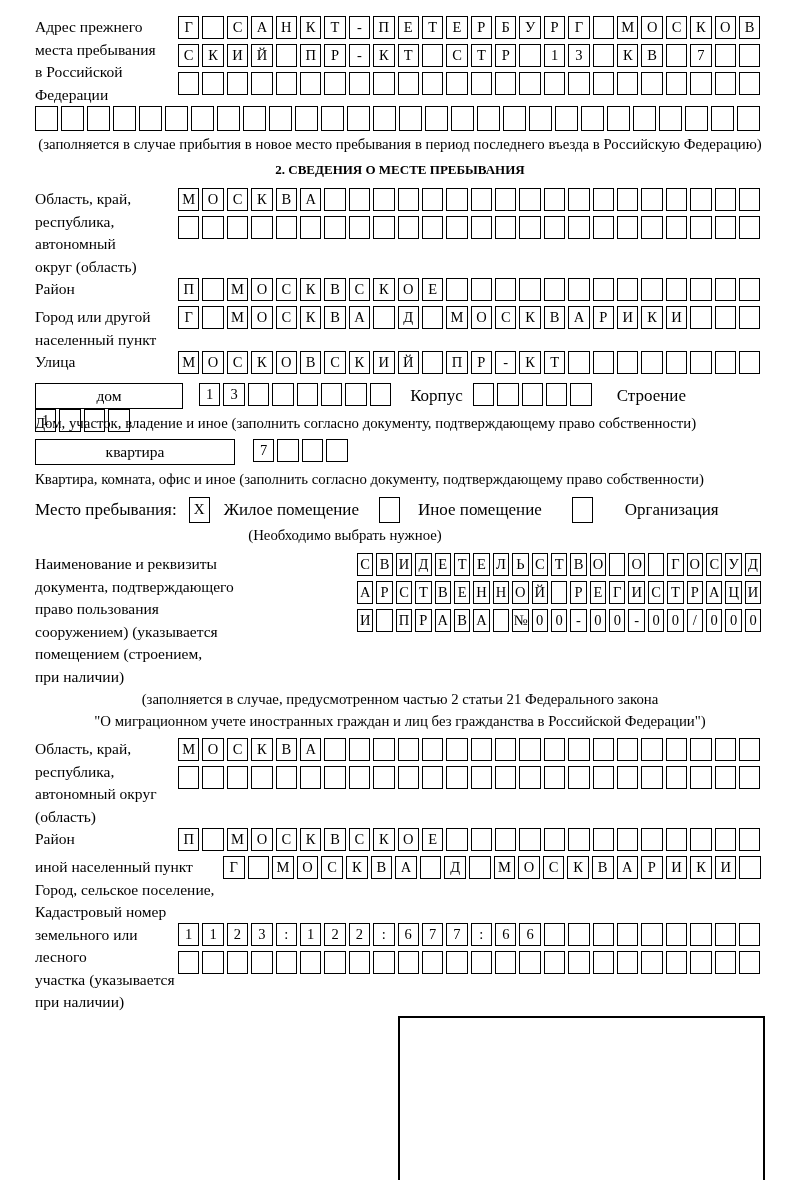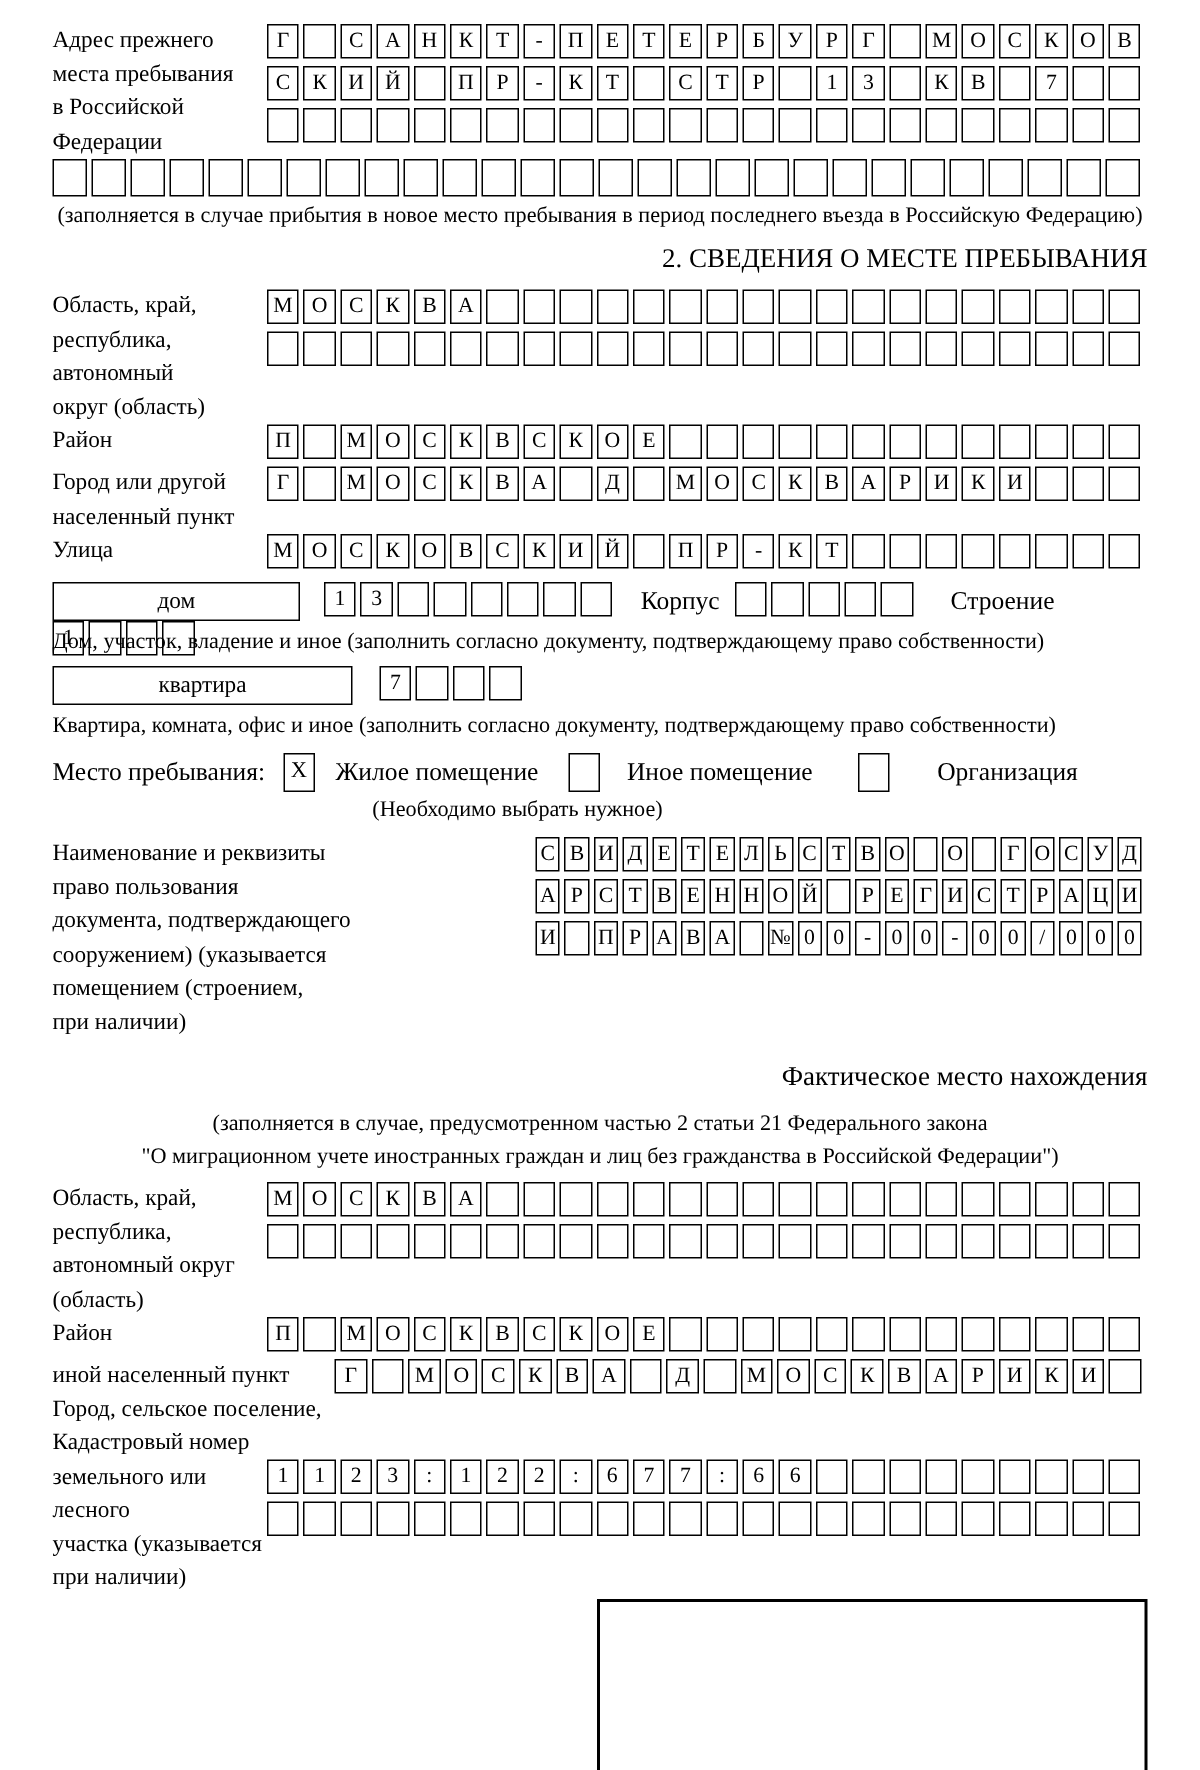--- a/index.html
+++ b/index.html
@@ -14,21 +14,21 @@
   .cells{white-space:nowrap;}
   .cellrow{margin-bottom:4px;height:24px;}
   .cell{display:inline-block;box-sizing:border-box;vertical-align:top;
         border:1.6px solid #000;margin-right:3px;text-align:center;
         font-size:14.5px;line-height:21px;height:23px;width:21.4px;}
   .cw23 .cell{width:23px;height:25px;}
   .cw16 .cell{width:16.4px;}
   .cw21 .cell{width:21.6px;}
   .note{font-size:14.8px;line-height:20px;}
   .center{text-align:center;}
-  .sechead{font-weight:normal;font-size:18px;text-align:right;margin:8px 0 10px 0;}
+  .sechead{font-weight:bold;font-size:13px;text-align:center;margin:8px 0 10px 0;}
   .labelbox{box-sizing:border-box;border:1.6px solid #000;height:26px;line-height:23px;
             text-align:center;font-size:15.5px;display:inline-block;vertical-align:top;}
   .inlinetxt{font-size:17px;line-height:26px;display:inline-block;vertical-align:top;}
   .chk{display:inline-block;box-sizing:border-box;border:1.6px solid #000;width:21px;height:26px;
        text-align:center;font-size:15px;line-height:23px;vertical-align:top;}
   .mt4{margin-top:4px;}
   .stamp{box-sizing:border-box;border:2px solid #000;width:367px;height:176px;margin-left:363px;margin-top:2px;}
 </style>
 </head>
 <body>
@@ -79,21 +79,21 @@
     </div>
     <div class="cellrow"><span class="cell">Г</span><span class="cell"></span><span class="cell">М</span><span class="cell">О</span><span class="cell">С</span><span class="cell">К</span><span class="cell">В</span><span class="cell">А</span><span class="cell"></span><span class="cell">Д</span><span class="cell"></span><span class="cell">М</span><span class="cell">О</span><span class="cell">С</span><span class="cell">К</span><span class="cell">В</span><span class="cell">А</span><span class="cell">Р</span><span class="cell">И</span><span class="cell">К</span><span class="cell">И</span><span class="cell"></span><span class="cell"></span><span class="cell"></span></div>
   </div>
 
   <div class="fieldrow">
     <div class="lblcol w143">Улица</div>
     <div class="cellrow"><span class="cell">М</span><span class="cell">О</span><span class="cell">С</span><span class="cell">К</span><span class="cell">О</span><span class="cell">В</span><span class="cell">С</span><span class="cell">К</span><span class="cell">И</span><span class="cell">Й</span><span class="cell"></span><span class="cell">П</span><span class="cell">Р</span><span class="cell">-</span><span class="cell">К</span><span class="cell">Т</span><span class="cell"></span><span class="cell"></span><span class="cell"></span><span class="cell"></span><span class="cell"></span><span class="cell"></span><span class="cell"></span><span class="cell"></span></div>
   </div>
 
   <div class="mt4" style="height:30px;">
-    <span class="labelbox" style="width:165px;">дом</span>
+    <span class="labelbox" style="width:148px;">дом</span>
     <span class="inlinetxt" style="width:8px;">&nbsp;</span>
     <span class="cells"><span class="cell">1</span><span class="cell">3</span><span class="cell"></span><span class="cell"></span><span class="cell"></span><span class="cell"></span><span class="cell"></span><span class="cell"></span></span>
     <span class="inlinetxt" style="margin:0 6px 0 12px;">Корпус</span>
     <span class="cells"><span class="cell"></span><span class="cell"></span><span class="cell"></span><span class="cell"></span><span class="cell"></span></span>
     <span class="inlinetxt" style="margin:0 6px 0 18px;">Строение</span>
     <span class="cells"><span class="cell">1</span><span class="cell"></span><span class="cell"></span><span class="cell"></span></span>
   </div>
   <div class="note" style="margin-bottom:6px;">Дом, участок, владение и иное (заполнить согласно документу, подтверждающему право собственности)</div>
 
   <div style="height:30px;">
@@ -110,34 +110,33 @@
     <span class="chk" style="margin-left:16px;"></span>
     <span class="inlinetxt" style="margin-left:14px;">Иное помещение</span>
     <span class="chk" style="margin-left:26px;"></span>
     <span class="inlinetxt" style="margin-left:28px;">Организация</span>
   </div>
   <div class="note" style="width:620px;text-align:center;margin-bottom:8px;">(Необходимо выбрать нужное)</div>
 
   <div class="fieldrow">
     <div class="lblcol w322">
       <div>Наименование и реквизиты</div>
+      <div>документа, подтверждающего</div>
       <div>право пользования</div>
-      <div>документа, подтверждающего</div>
       <div>сооружением) (указывается</div>
       <div>помещением (строением,</div>
       <div>при наличии)</div>
     </div>
     <div class="cells cw16">
       <div class="cellrow"><span class="cell">С</span><span class="cell">В</span><span class="cell">И</span><span class="cell">Д</span><span class="cell">Е</span><span class="cell">Т</span><span class="cell">Е</span><span class="cell">Л</span><span class="cell">Ь</span><span class="cell">С</span><span class="cell">Т</span><span class="cell">В</span><span class="cell">О</span><span class="cell"></span><span class="cell">О</span><span class="cell"></span><span class="cell">Г</span><span class="cell">О</span><span class="cell">С</span><span class="cell">У</span><span class="cell">Д</span></div>
       <div class="cellrow"><span class="cell">А</span><span class="cell">Р</span><span class="cell">С</span><span class="cell">Т</span><span class="cell">В</span><span class="cell">Е</span><span class="cell">Н</span><span class="cell">Н</span><span class="cell">О</span><span class="cell">Й</span><span class="cell"></span><span class="cell">Р</span><span class="cell">Е</span><span class="cell">Г</span><span class="cell">И</span><span class="cell">С</span><span class="cell">Т</span><span class="cell">Р</span><span class="cell">А</span><span class="cell">Ц</span><span class="cell">И</span></div>
       <div class="cellrow"><span class="cell">И</span><span class="cell"></span><span class="cell">П</span><span class="cell">Р</span><span class="cell">А</span><span class="cell">В</span><span class="cell">А</span><span class="cell"></span><span class="cell">№</span><span class="cell">0</span><span class="cell">0</span><span class="cell">-</span><span class="cell">0</span><span class="cell">0</span><span class="cell">-</span><span class="cell">0</span><span class="cell">0</span><span class="cell">/</span><span class="cell">0</span><span class="cell">0</span><span class="cell">0</span></div>
     </div>
   </div>
 
-  <div class="sechead" style="margin-top:14px;">Фактическое место нахождения</div>
   <div class="note center" style="line-height:22px;">(заполняется в случае, предусмотренном частью 2 статьи 21 Федерального закона</div>
   <div class="note center" style="line-height:22px;margin-bottom:6px;">"О миграционном учете иностранных граждан и лиц без гражданства в Российской Федерации")</div>
 
   <div class="fieldrow">
     <div class="lblcol w143">
       <div>Область, край,</div>
       <div>республика,</div>
       <div>автономный округ</div>
       <div>(область)</div>
     </div>

